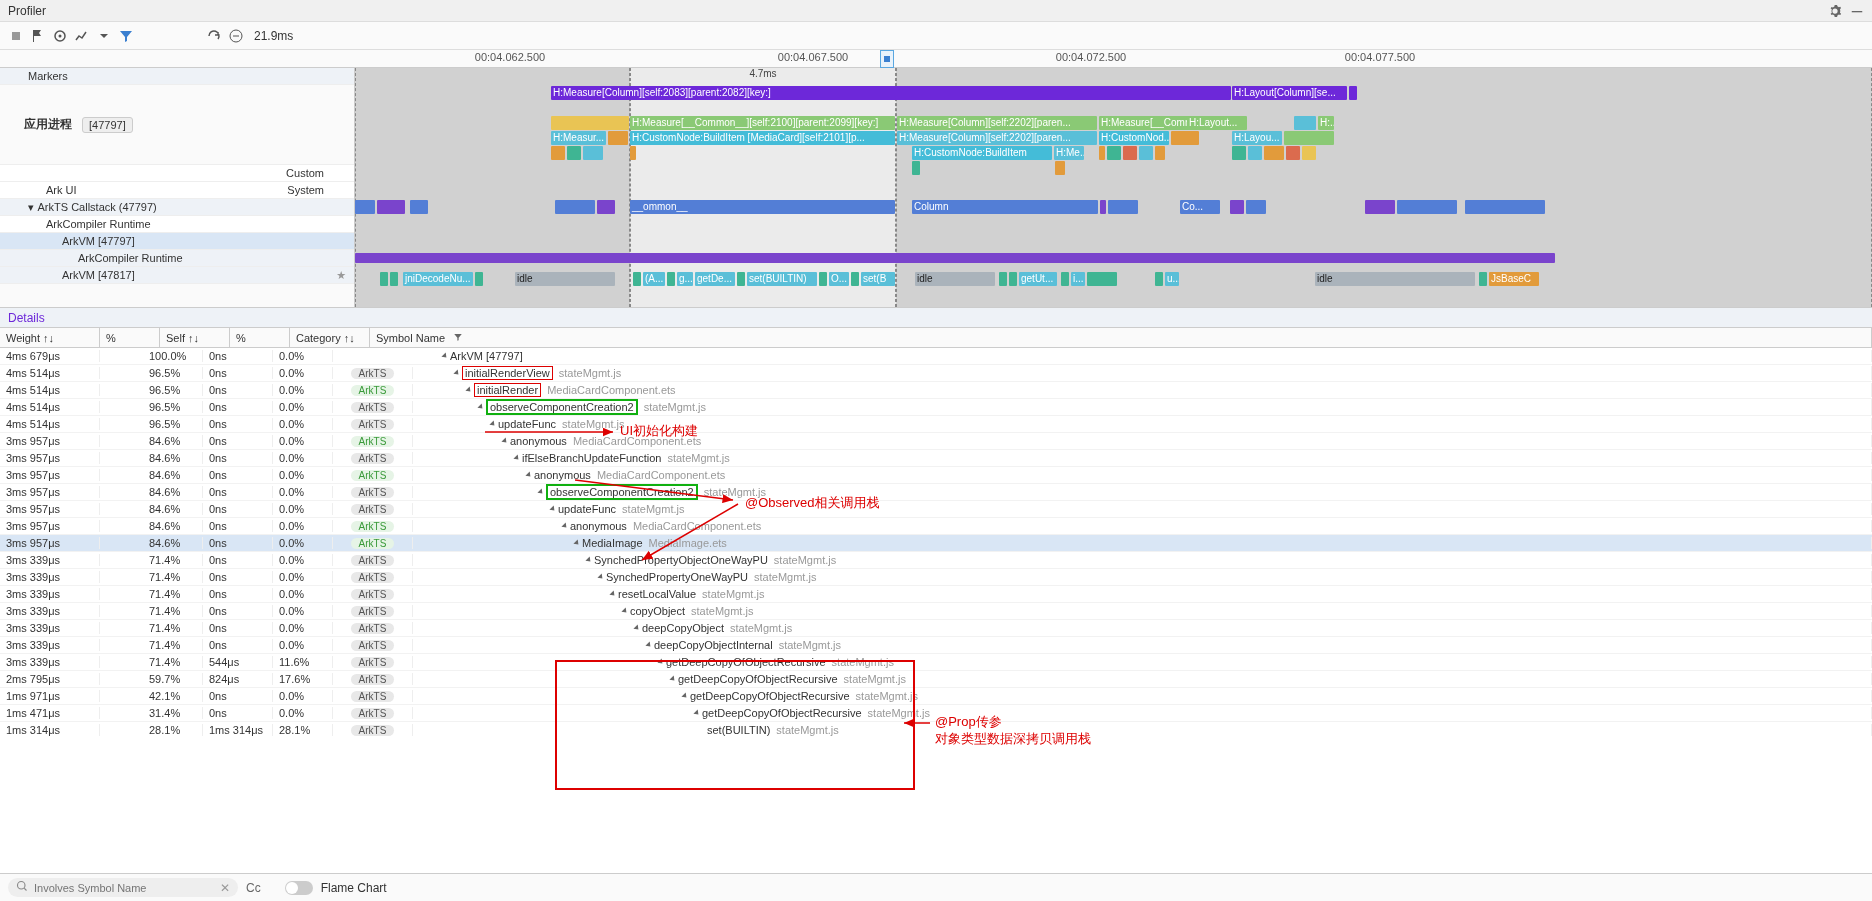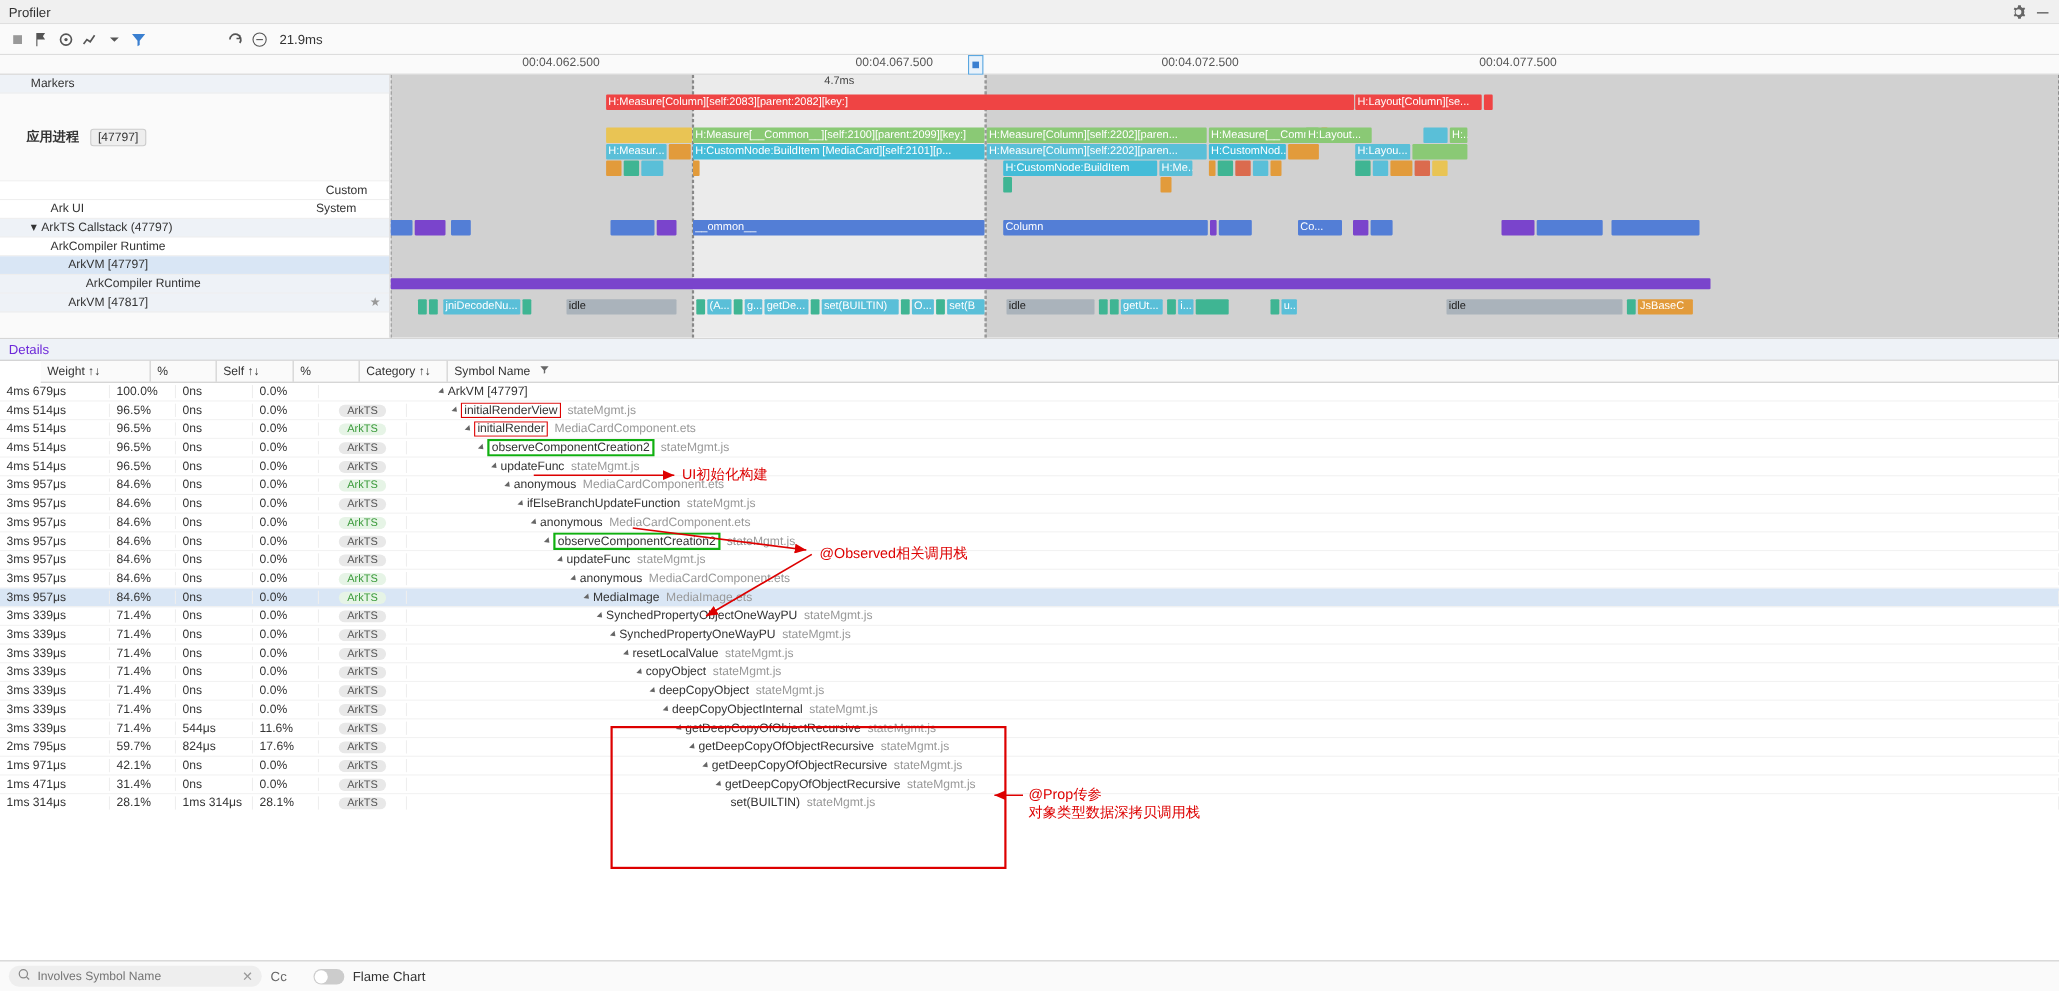--- a/index.html
+++ b/index.html
@@ -32,51 +32,51 @@
 .track-row-label .star { float: right; margin-right: 8px; color: #999; }
 .proc-label { height: 80px; display: flex; align-items: center; padding-left: 24px; gap: 10px; border-bottom: 1px solid #eee; }
 .pid-badge { background: #eee; border: 1px solid #ccc; border-radius: 3px; padding: 1px 6px; font-size: 11px; }
 
 .track-canvas { flex: 1; position: relative; background: #fff; overflow: hidden; }
 .sel-overlay { position: absolute; top: 0; bottom: 0; background: rgba(0,0,0,0.08); border-left: 1px dashed #888; border-right: 1px dashed #888; pointer-events: none; }
 .sel-overlay.left { background: rgba(0,0,0,0.18); }
 .sel-overlay.right { background: rgba(0,0,0,0.18); }
 .flame-lane { position: absolute; height: 14px; left: 0; right: 0; }
 .fr { position: absolute; height: 14px; font-size: 10px; color: #fff; white-space: nowrap; overflow: hidden; text-overflow: clip; padding: 0 2px; line-height: 14px; border-radius: 1px; }
-.c-pink { background: #ef4444; }
+.c-pink { background: #6d28d9; }
 .c-yellow { background: #e9c454; color: #222; }
 .c-green { background: #8ac975; }
 .c-cyan { background: #5abfd8; }
 .c-blue { background: #537ed6; }
 .c-purple { background: #7a44cc; }
 .c-cyan2 { background: #44bcd8; }
 .c-teal { background: #3fb593; }
 .c-orange { background: #e29b3b; }
 .c-red { background: #db6b4e; }
 .c-gray { background: #aab3bb; color: #222; }
 
 .dur-label { position: absolute; top: -17px; font-size: 10px; color: #444; transform: translateX(-50%); }
 
 
 .details-bar { height: 20px; background: #eef2f7; border-bottom: 1px solid #ccc; display: flex; align-items: center; padding-left: 8px; font-size: 12px; color: #6d28d9; }
-.table-head { height: 20px; display: flex; border-bottom: 1px solid #ccc; background: #fafafa; font-size: 11px; color: #333; margin-left: 37px; }
+.table-head { height: 20px; display: flex; border-bottom: 1px solid #ccc; background: #fafafa; font-size: 11px; color: #333; }
 .th { border-right: 1px solid #ccc; padding: 2px 6px; display: flex; align-items: center; gap: 4px; }
 .th.weight { width: 100px; }
 .th.pct { width: 60px; }
 .th.self { width: 70px; }
 .th.selfpct { width: 60px; }
 .th.cat { width: 80px; }
 .th.sym { flex: 1; }
 
 .table-body { height: 390px; overflow-y: hidden; }
 .tr { height: 17px; display: flex; font-size: 11px; border-bottom: 1px solid #f2f2f2; align-items: center; }
 .tr.sel { background: #d9e6f5; }
 .td { border-right: 1px solid #eee; padding: 0 6px; white-space: nowrap; overflow: hidden; }
 .td.weight { width: 100px; }
-.td.pct { width: 60px; }
+.td.pct { width: 60px; margin-left: 43px; }
 .td.self { width: 70px; }
 .td.selfpct { width: 60px; }
 .td.cat { width: 80px; text-align: center; }
 .cat-badge { display: inline-block; padding: 0 8px; border-radius: 8px; font-size: 10px; background: #e8e8e8; color: #555; }
 .cat-badge.green { color: #3a9a3a; background: #e6f4e6; }
 .td.sym { flex: 1; display: flex; align-items: center; position: relative; }
 .sym-indent { display: inline-block; }
 .tri { display: inline-block; width: 0; height: 0; border-left: 4px solid #666; border-top: 3px solid transparent; border-bottom: 3px solid transparent; margin-right: 3px; transform: rotate(45deg); }
 .fname { color: #333; }
 .floc { color: #999; margin-left: 6px; }
@@ -165,21 +165,21 @@
     </div>
 </div>
 
 <div class="tracks">
   <div class="track-labels">
     <div class="track-row-label" style="padding-left:28px;background:#eef2f7">Markers</div>
     <div class="proc-label">
       <span style="font-weight:bold">应用进程</span>
       <span class="pid-badge">[47797]</span>
     </div>
-    <div class="track-row-label sub2" style="text-align:right;padding-right:20px;">
+    <div class="track-row-label sub2" style="text-align:right;padding-right:30px;">
       <span style="float:left"></span>
       <span>Custom</span>
     </div>
     <div class="track-row-label sub2">
       <span>Ark UI</span>
       <span style="float:right;padding-right:30px">System</span>
     </div>
     <div class="track-row-label sub1"><span style="margin-right:4px">▾</span><span>ArkTS Callstack (47797)</span></div>
     <div class="track-row-label sub2">ArkCompiler Runtime</div>
     <div class="track-row-label sub3" style="background:#d9e6f5"><span>ArkVM [47797]</span></div>

